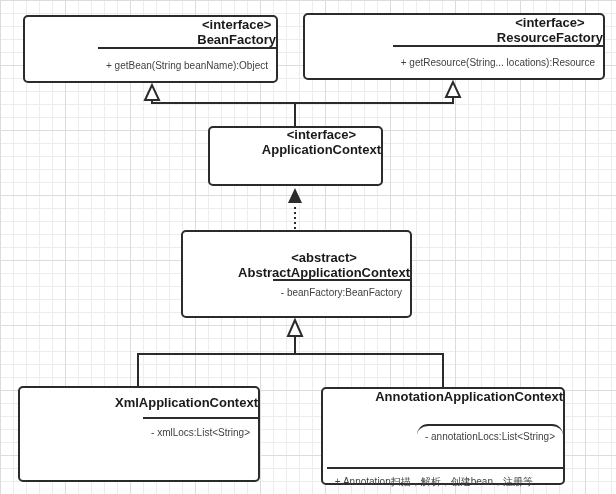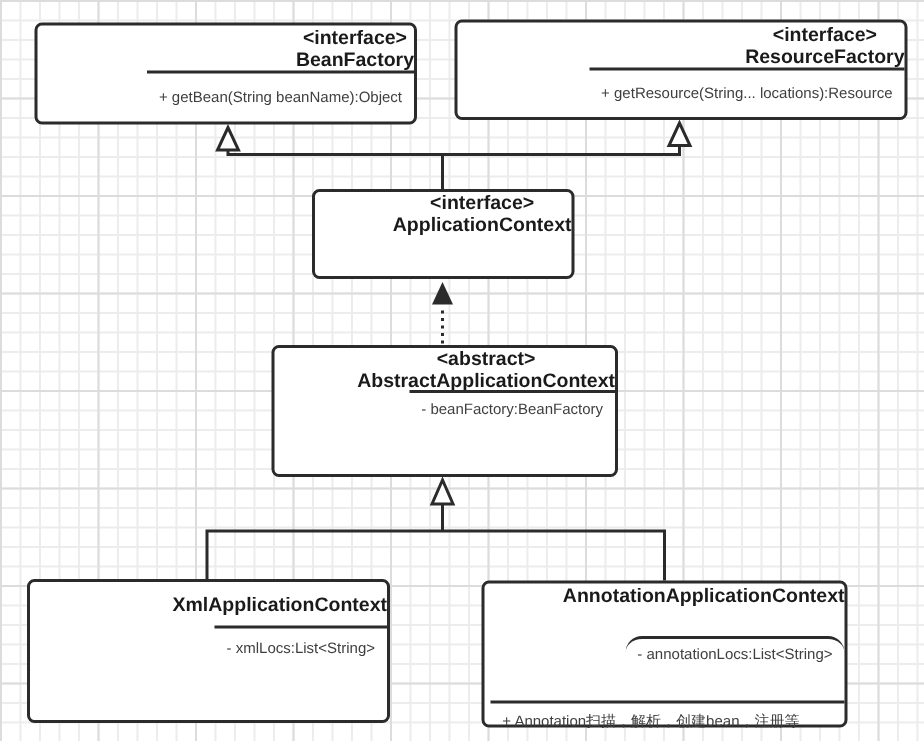--- a/index.html
+++ b/index.html
@@ -110,21 +110,21 @@
 
   <div class="uml-class" style="left:208px; top:126px; width:175px; height:60px;">
     <div class="compartment title" style="height:28px;">
       <div>&lt;interface&gt;</div>
       <div>ApplicationContext</div>
     </div>
     <div class="compartment empty-compartment"></div>
   </div>
 
   <div class="uml-class" style="left:181px; top:230px; width:231px; height:88px;">
-    <div class="compartment title" style="height:28px;">
+    <div class="compartment title" style="height:28px;margin-top:19px;">
       <div>&lt;abstract&gt;</div>
       <div>AbstractApplicationContext</div>
     </div>
     <div class="compartment member" style="height:25px;">- beanFactory:BeanFactory</div>
     <div class="compartment empty-compartment"></div>
   </div>
 
   <div class="uml-class" style="left:18px; top:386px; width:242px; height:96px;">
     <div class="compartment title" style="height:29px;">
       <div>XmlApplicationContext</div>

